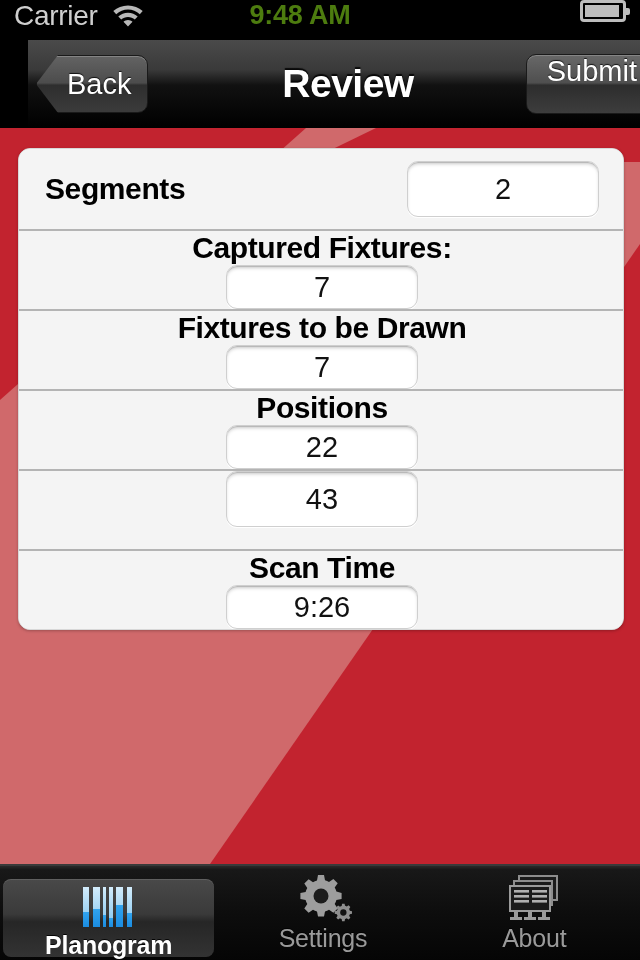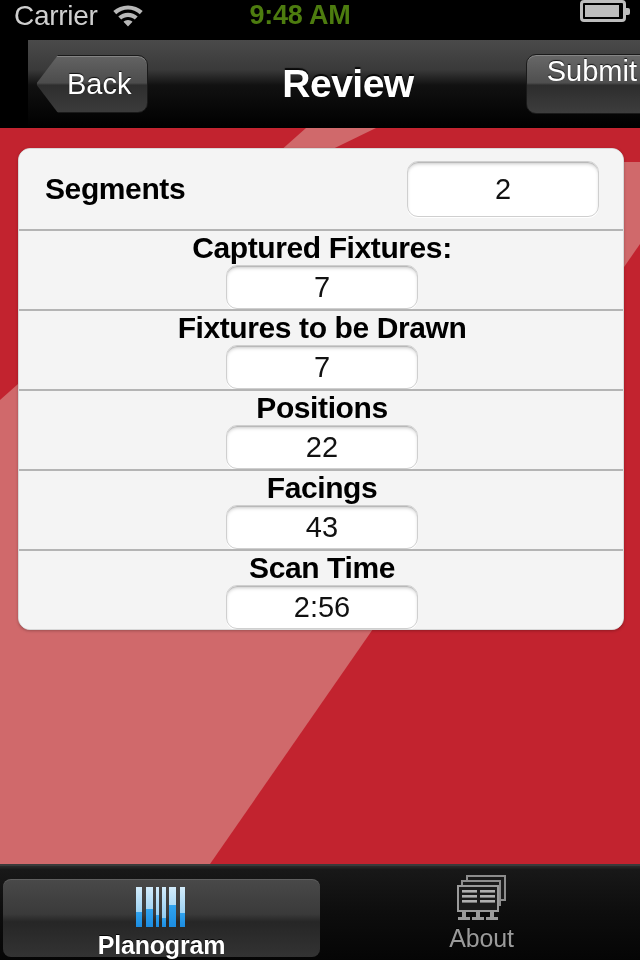--- a/index.html
+++ b/index.html
@@ -353,29 +353,28 @@
         <span class="row-value-text">7</span>
       </span>
     </div>
     <div class="review-row">
       <span class="row-label">Positions</span>
       <span class="row-value-field">
         <span class="row-value-text">22</span>
       </span>
     </div>
     <div class="review-row">
-      <span class="row-label">Facings</span>
       <span class="row-value-field">
         <span class="row-value-text">43</span>
       </span>
     </div>
     <div class="review-row">
       <span class="row-label">Scan Time</span>
       <span class="row-value-field">
-        <span class="row-value-text">2:56</span>
+        <span class="row-value-text">9:26</span>
       </span>
     </div>
   </div>
 
   <div id="tab-bar">
 
     <div class="tab-item selected">
       <span class="tab-icon">
         <svg width="54" height="44" viewBox="0 0 54 44">
           <defs>
@@ -405,20 +404,35 @@
             <rect x="34" y="20" width="7" height="22" fill="url(#barBot)"></rect>
 
             <rect x="45" y="2" width="5" height="40" fill="url(#barTop)"></rect>
             <rect x="45" y="28" width="5" height="14" fill="url(#barBot)"></rect>
           </g>
         </svg>
       </span>
       <span class="tab-label">Planogram</span>
     </div>
 
+    <div class="tab-item">
+      <span class="tab-icon">
+        <svg width="58" height="52" viewBox="0 0 58 52">
+          <g fill="#9d9d9d">
+            <path d="M24 4h6l1 5.2a13 13 0 0 1 4 1.7l4.4-3 4.3 4.3-3 4.4a13 13 0 0 1 1.7 4L47.6 22v6l-5.2 1a13 13 0 0 1-1.7 4l3 4.4-4.3 4.3-4.4-3a13 13 0 0 1-4 1.7L30 45.6h-6l-1-5.2a13 13 0 0 1-4-1.7l-4.4 3-4.3-4.3 3-4.4a13 13 0 0 1-1.7-4L6.4 28v-6l5.2-1a13 13 0 0 1 1.7-4l-3-4.4L14.6 8.3l4.4 3a13 13 0 0 1 4-1.7z"></path>
+            <circle cx="27" cy="25" r="7.5" fill="#1c1c1c"></circle>
+          </g>
+          <g fill="#8e8e8e" transform="translate(38,31) scale(0.42)">
+            <path d="M24 4h6l1 5.2a13 13 0 0 1 4 1.7l4.4-3 4.3 4.3-3 4.4a13 13 0 0 1 1.7 4L47.6 22v6l-5.2 1a13 13 0 0 1-1.7 4l3 4.4-4.3 4.3-4.4-3a13 13 0 0 1-4 1.7L30 45.6h-6l-1-5.2a13 13 0 0 1-4-1.7l-4.4 3-4.3-4.3 3-4.4a13 13 0 0 1-1.7-4L6.4 28v-6l5.2-1a13 13 0 0 1 1.7-4l-3-4.4L14.6 8.3l4.4 3a13 13 0 0 1 4-1.7z"></path>
+            <circle cx="27" cy="25" r="7.5" fill="#131313"></circle>
+          </g>
+        </svg>
+      </span>
+      <span class="tab-label">Settings</span>
+    </div>
 
     <div class="tab-item">
       <span class="tab-icon">
         <svg width="52" height="46" viewBox="0 0 52 46">
           <rect x="10" y="1" width="40" height="26" fill="#8d8d8d"></rect>
           <rect x="12" y="3" width="36" height="22" fill="#1b1b1b"></rect>
           <rect x="5" y="6" width="40" height="26" fill="#8d8d8d"></rect>
           <rect x="7" y="8" width="36" height="22" fill="#1b1b1b"></rect>
           <rect x="1" y="11" width="42" height="27" fill="#9b9b9b"></rect>
           <rect x="3" y="13" width="38" height="23" fill="#1b1b1b"></rect>

